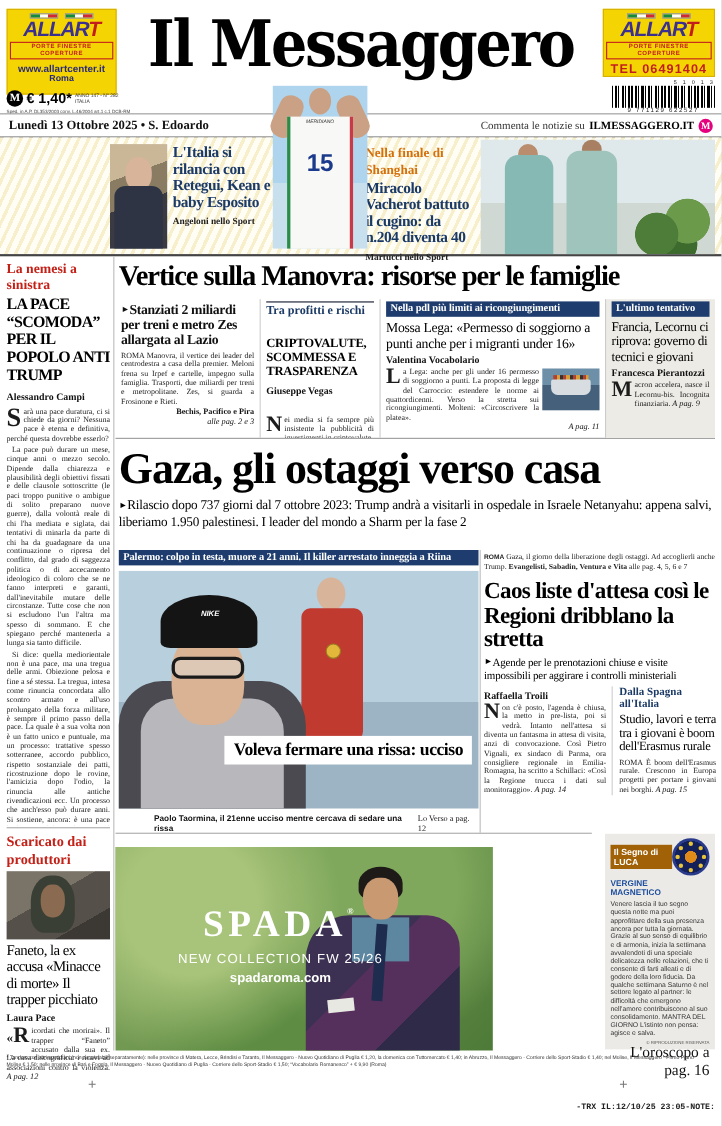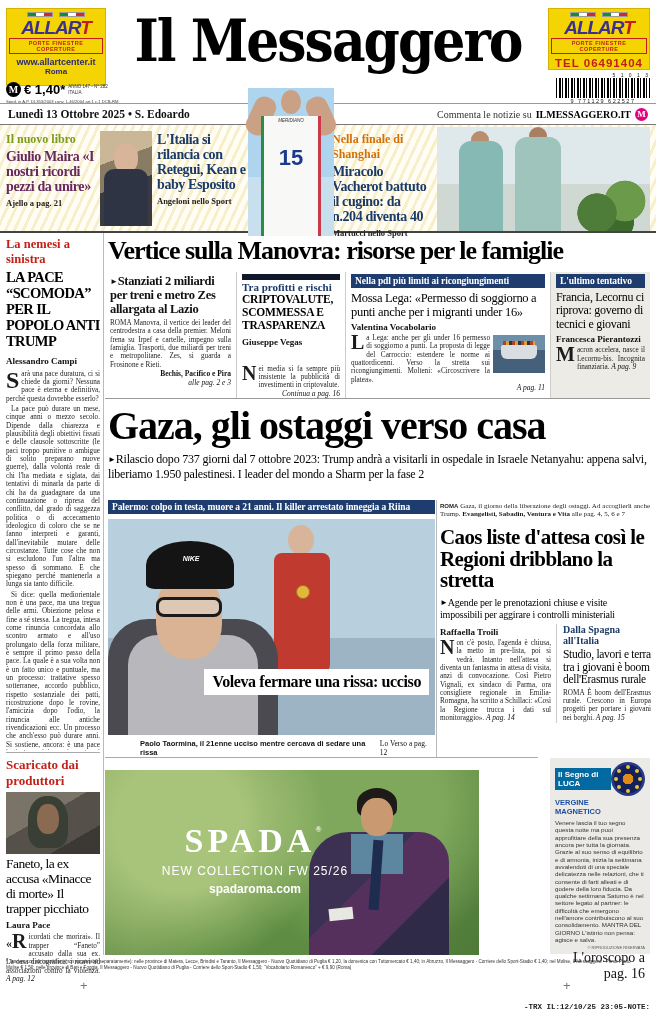--- a/index.html
+++ b/index.html
@@ -41,21 +41,21 @@
   .ts { position:absolute; top:7px; }
   .ts-kicker { font-family:"Liberation Serif",serif; font-weight:bold; font-size:12px; margin-bottom:2px; }
   .ts-head { font-family:"Liberation Serif",serif; font-weight:bold; font-size:14px; letter-spacing:-0.4px; line-height:1.08; }
   .ts-by { font-family:"Liberation Serif",serif; font-weight:bold; font-size:8.5px; color:#222; margin-top:4px; }
   .k-green { color:#7d9c1d; } .k-red { color:#c32017; } .k-orange { color:#d4700a; }
   .hl-purple { color:#66295f; } .hl-blue { color:#1b3a66; }
   .photo { overflow:hidden; position:absolute; }
   .photo-maira { left:100px; top:131px; width:52px; height:95px; background:linear-gradient(160deg,#c9b798 0 30%,#8a7c62 30% 55%,#3a3a42 55%); }
   .photo-maira .face { position:absolute; left:14px; top:12px; width:24px; height:30px; border-radius:45%; background:#d8b49a; }
   .photo-maira .suit { position:absolute; left:4px; top:38px; width:44px; height:60px; border-radius:10px 10px 0 0; background:#2e3444; }
-  .photo-player { position:absolute; left:248px; top:88px; width:86px; height:148px; background:linear-gradient(180deg,#aed4ee 0 60%,#c8dfee 60%); z-index:3; }
+  .photo-player { position:absolute; left:248px; top:78px; width:86px; height:148px; background:linear-gradient(180deg,#aed4ee 0 60%,#c8dfee 60%); z-index:3; }
   .photo-player .head { position:absolute; left:33px; top:2px; width:20px; height:24px; border-radius:50%; background:#caa184; }
   .photo-player .arm-l { position:absolute; left:2px; top:8px; width:22px; height:40px; border-radius:10px; background:#caa184; transform:rotate(25deg); }
   .photo-player .arm-r { position:absolute; right:2px; top:8px; width:22px; height:40px; border-radius:10px; background:#caa184; transform:rotate(-25deg); }
   .photo-player .jersey { position:absolute; left:13px; top:28px; width:60px; height:120px; background:#f8f8f6; border-left:3px solid #2a8c46; border-right:3px solid #c8394a; text-align:center; }
   .jersey-num { color:#1b3a8c; font-weight:bold; font-size:22px; font-family:"Liberation Sans",sans-serif; margin-top:22px; }
   .jersey-label { font-size:4.5px; font-style:italic; color:#333; margin-top:2px; }
   .photo-tennis { left:437px; top:2px; width:213px; height:104px; background:linear-gradient(180deg,#dfe8ea 0 55%,#cfd8d2 55%); }
   .photo-tennis .p1 { position:absolute; left:22px; top:14px; width:44px; height:90px; border-radius:12px 12px 0 0; background:#86b8b4; }
   .photo-tennis .p2 { position:absolute; left:78px; top:10px; width:46px; height:94px; border-radius:12px 12px 0 0; background:#9ec4bc; }
   .photo-tennis .h1 { position:absolute; left:34px; top:4px; width:18px; height:18px; border-radius:50%; background:#b98d6e; }
@@ -86,21 +86,21 @@
   .manovra-head { position:absolute; left:108px; top:236px; width:542px; font-family:"Liberation Serif",serif; font-weight:bold; font-size:26px; letter-spacing:-1px; color:#000; }
   .manovra-cols { position:absolute; left:105px; top:272px; width:545px; height:126px; display:flex; }
   .mcol { padding:2px 5px; overflow:hidden; }
   .mcol + .mcol { border-left:1px solid #ccc; }
   .mcol1 { width:131px; }
   .mcol2 { width:109px; }
   .mcol3 { width:205px; }
   .mcol4 { width:100px; background:#edebe6; }
   .deck-bold { font-family:"Liberation Serif",serif; font-weight:bold; font-size:12.5px; letter-spacing:-0.3px; line-height:1.12; }
   .arrow { font-size:8px; vertical-align:1px; }
-  .small-kicker { font-family:"Liberation Serif",serif; font-weight:bold; font-size:11px; color:#1b3a66; border-top:6px solid #0f172a; padding-top:1px; margin-bottom:0; }
+  .small-kicker { font-family:"Liberation Serif",serif; font-weight:bold; font-size:11px; color:#1b3a66; border-top:1px solid #0f172a; padding-top:1px; margin-bottom:18px; }
   .caps-head { font-family:"Liberation Serif",serif; font-weight:bold; font-size:11.5px; letter-spacing:-0.2px; line-height:1.15; color:#000; }
   .blue-bar { background:#1e3d6e; color:#fff; font-family:"Liberation Serif",serif; font-weight:bold; font-size:9.5px; padding:2px 4px; letter-spacing:-0.1px; }
   .m3-head { font-family:"Liberation Serif",serif; font-size:12.5px; letter-spacing:-0.3px; line-height:1.12; color:#000; margin-top:3px; }
   .photo-boat { float:right; width:52px; height:38px; margin:1px 0 1px 3px; background:linear-gradient(180deg,#6d90a8 0 40%,#44607a 40%); position:relative; }
   .photo-boat .hull { position:absolute; left:8px; top:10px; width:36px; height:14px; background:#d8dde2; border-radius:2px 2px 6px 6px; }
   .photo-boat .crowd { position:absolute; left:10px; top:6px; width:32px; height:7px; background:repeating-linear-gradient(90deg,#b3402e 0 3px,#d8a03a 3px 6px,#333 6px 9px); }
   .m4-head { font-family:"Liberation Serif",serif; font-size:12px; letter-spacing:-0.3px; line-height:1.12; color:#000; margin-top:3px; }
 
   
   .gaza-head { position:absolute; left:108px; top:402px; width:542px; font-family:"Liberation Serif",serif; font-weight:bold; font-size:40px; letter-spacing:-1px; color:#000; }
@@ -133,38 +133,38 @@
   .liste-deck { font-family:"Liberation Serif",serif; font-size:10px; line-height:1.2; letter-spacing:-0.2px; margin-top:5px; color:#000; }
   .liste-row { display:flex; margin-top:3px; }
   .liste-body { width:116px; padding-right:5px; }
   .erasmus { width:95px; border-left:1px solid #ccc; padding-left:6px; }
   .er-kicker { font-family:"Liberation Serif",serif; font-weight:bold; font-size:10px; color:#1b3a66; margin-bottom:2px; }
   .er-head { font-family:"Liberation Serif",serif; font-size:11.5px; letter-spacing:-0.3px; line-height:1.1; color:#000; margin-bottom:3px; }
 
   
   .horo { position:absolute; left:550px; top:758px; width:100px; height:196px; background:#eceae6; padding:4px 5px; }
   .horo-head { display:flex; align-items:center; justify-content:space-between; }
-  .horo-title { background:#0369a1; color:#fff; font-weight:bold; font-size:8px; padding:2px 3px; }
+  .horo-title { background:#a16207; color:#fff; font-weight:bold; font-size:8px; padding:2px 3px; }
   .wheel { width:34px; height:34px; border-radius:50%; background:radial-gradient(circle,#e08a1a 0 22%,#14205a 23% 60%,#2a3a8a 61% 80%,#14205a 81%); position:relative; flex-shrink:0; }
   .wheel .dots { position:absolute; left:15px; top:3px; width:4px; height:4px; border-radius:50%; background:#e8c53a; box-shadow:9px 4px 0 #e8c53a,-9px 4px 0 #e8c53a,12px 12px 0 #e8c53a,-12px 12px 0 #e8c53a,9px 20px 0 #e8c53a,-9px 20px 0 #e8c53a,0 24px 0 #e8c53a; }
   .horo-sign { color:#1d4fa0; font-weight:bold; font-size:7.5px; line-height:1.2; margin-top:2px; }
   .horo-body { font-size:6.2px; line-height:1.18; color:#333; margin-top:3px; }
   .horo-copy { font-size:4px; color:#555; text-align:right; margin-top:2px; }
   .horo-ref { font-family:"Liberation Serif",serif; font-size:14px; text-align:right; color:#111; }
 
   
   .faneto { position:absolute; left:6px; top:757px; width:94px; }
   .fan-kicker { font-family:"Liberation Serif",serif; font-weight:bold; font-size:13px; color:#c32017; margin-bottom:3px; }
   .photo-faneto { position:relative; width:94px; height:62px; background:linear-gradient(150deg,#7a7468 0 40%,#55504a 40% 75%,#3c3834 75%); margin-bottom:3px; }
   .photo-faneto .scarf { position:absolute; left:22px; top:4px; width:40px; height:52px; border-radius:45% 45% 30% 30%; background:#3a3f35; }
   .photo-faneto .fface { position:absolute; left:31px; top:12px; width:22px; height:30px; border-radius:45%; background:#8a6a50; }
   .fan-head { font-family:"Liberation Serif",serif; font-size:13.5px; letter-spacing:-0.5px; line-height:1.1; color:#000; }
 
   
-  .spada { position:absolute; left:105px; top:770px; width:374px; height:185px; background:radial-gradient(circle at 20% 30%,#a8c47a 0 20%,transparent 45%),radial-gradient(circle at 70% 20%,#7fa85c 0 25%,transparent 50%),radial-gradient(circle at 45% 80%,#5d8c42 0 30%,transparent 55%),linear-gradient(135deg,#86aa60,#4e7a38); overflow:hidden; }
+  .spada { position:absolute; left:105px; top:770px; width:343px; height:185px; background:radial-gradient(circle at 20% 30%,#a8c47a 0 20%,transparent 45%),radial-gradient(circle at 70% 20%,#7fa85c 0 25%,transparent 50%),radial-gradient(circle at 45% 80%,#5d8c42 0 30%,transparent 55%),linear-gradient(135deg,#86aa60,#4e7a38); overflow:hidden; }
   .spada .man { position:absolute; right:30px; top:18px; width:150px; height:167px; }
   .spada .mhair { position:absolute; left:58px; top:0; width:40px; height:30px; border-radius:50% 50% 30% 30%; background:#1e1a18; }
   .spada .mface { position:absolute; left:62px; top:10px; width:32px; height:38px; border-radius:45%; background:#c99a72; }
   .spada .mshirt { position:absolute; left:52px; top:46px; width:52px; height:40px; background:#5d87a0; }
   .spada .mtie { position:absolute; left:72px; top:52px; width:10px; height:70px; background:#1e2c50; transform:rotate(4deg); }
   .spada .mjacket { position:absolute; left:10px; top:44px; width:140px; height:125px; border-radius:40px 30px 0 0; background:linear-gradient(135deg,#3c3152 0 40%,#55305c 40% 70%,#2e2a48 70%); }
   .spada .mpocket { position:absolute; left:30px; top:120px; width:24px; height:12px; background:#e8e8e2; transform:rotate(-6deg); }
   .spada-txt { position:absolute; left:40px; top:52px; width:220px; text-align:center; color:#fff; }
   .spada-logo { font-family:"Liberation Serif",serif; font-size:34px; letter-spacing:4px; font-weight:bold; }
   .spada-sup { font-size:8px; vertical-align:20px; }
@@ -226,25 +226,20 @@
   <div class="date-row">
     <span class="date-txt">Lunedì 13 Ottobre 2025 • S. Edoardo</span>
     <span class="social">
       <span>Commenta le notizie su</span>
       <b>ILMESSAGGERO.IT</b>
       <span class="m-pink">M</span>
     </span>
   </div>
 
   <div class="topband">
-    <div class="ts" style="left:6px; width:92px;">
-      <div class="ts-kicker k-green">Il nuovo libro</div>
-      <div class="ts-head hl-purple">Giulio Maira «I nostri ricordi pezzi da unire»</div>
-      <div class="ts-by">Ajello a pag. 21</div>
-    </div>
     <div class="ts" style="left:157px; width:90px;">
       <div class="ts-head hl-blue">L'Italia si rilancia con Retegui, Kean e baby Esposito</div>
       <div class="ts-by">Angeloni nello Sport</div>
     </div>
     <div class="ts" style="left:332px; width:102px;">
       <div class="ts-kicker k-orange">Nella finale di Shanghai</div>
       <div class="ts-head hl-blue">Miracolo Vacherot battuto il cugino: da n.204 diventa 40</div>
       <div class="ts-by">Martucci nello Sport</div>
     </div>
     <div class="photo photo-tennis">

